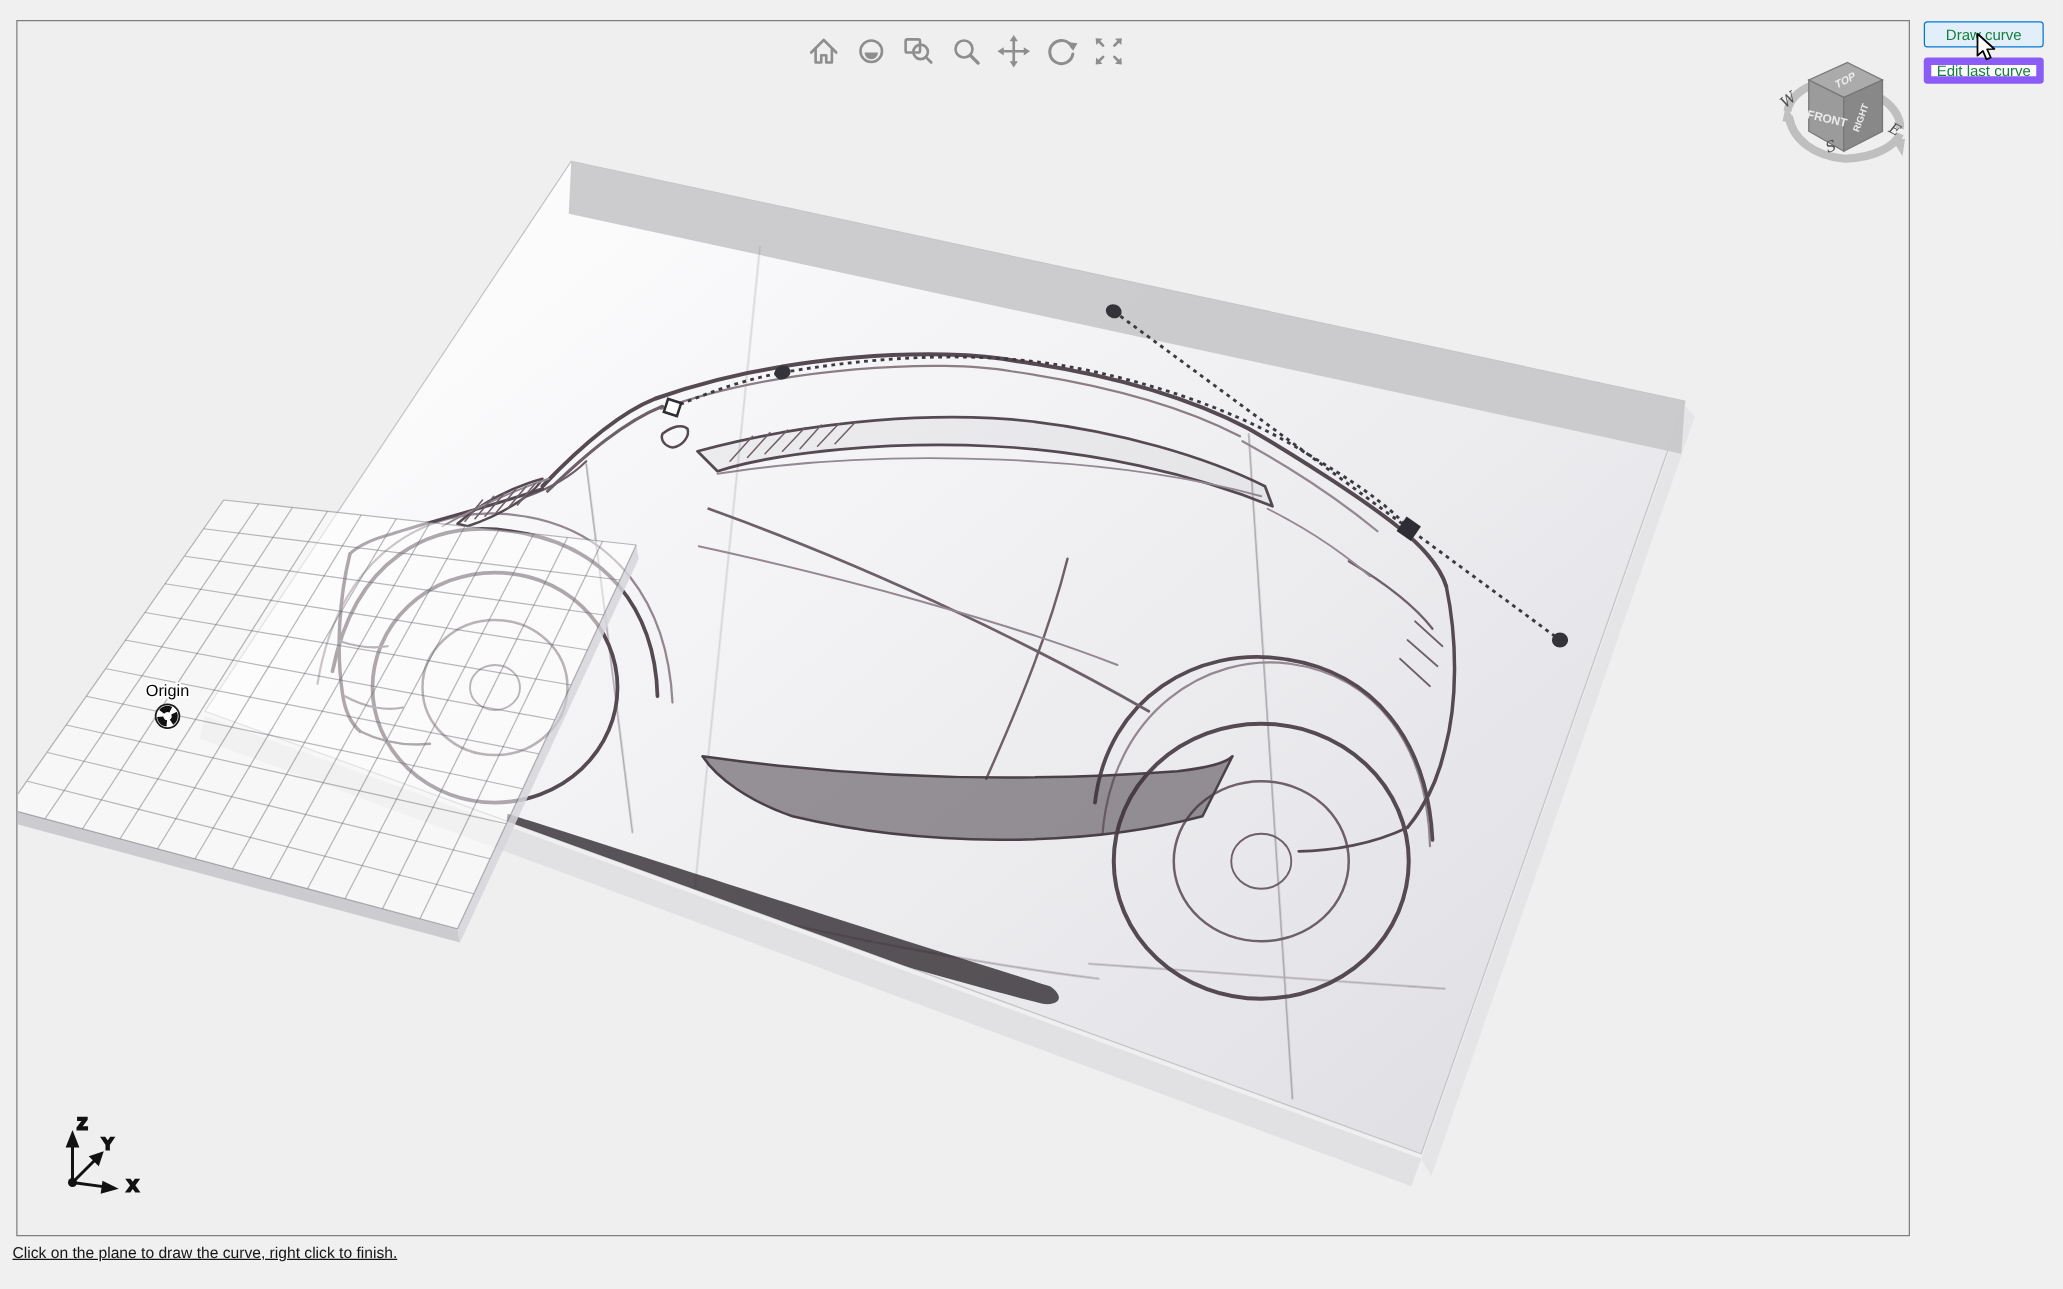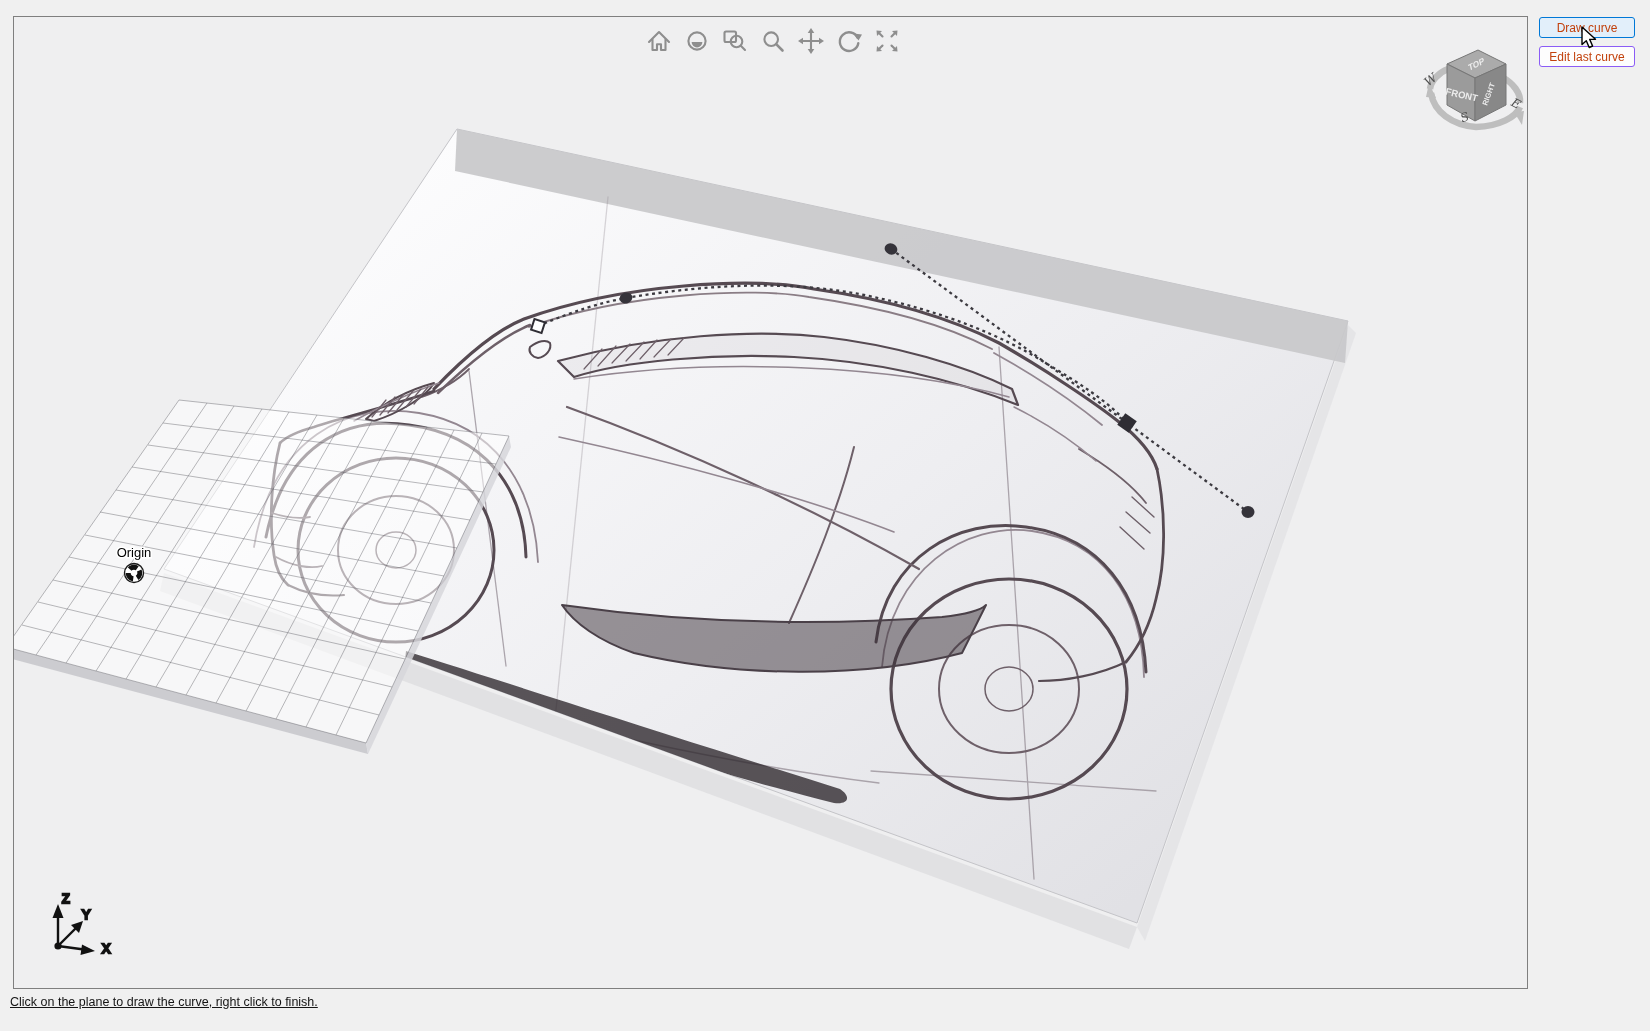--- a/index.html
+++ b/index.html
@@ -3,23 +3,23 @@
 <meta charset="utf-8">
 <style>
   * { margin:0; padding:0; box-sizing:border-box; }
   html,body { width:1650px; height:1031px; background:#f0f0f0; font-family:"Liberation Sans", sans-serif; overflow:hidden; }
   .page { position:relative; width:1650px; height:1031px; }
   .canvas3d { position:absolute; left:13px; top:16px; width:1515px; height:973px; border:1px solid #7f7f7f; background:#efeff0; overflow:hidden; }
   .toolbar { position:absolute; left:629px; top:8px; display:flex; gap:6px; }
   .tool { width:32px; height:32px; display:flex; align-items:center; justify-content:center; cursor:pointer; }
   .tool svg { stroke:#8e8e8e; fill:none; stroke-width:2.1; stroke-linecap:round; stroke-linejoin:round; }
   .tool .fillpart { fill:#8e8e8e; stroke:none; }
-  .btn { position:absolute; width:96px; height:21px; font-size:12px; color:#c2410c; display:flex; align-items:center; justify-content:center; border-radius:3px; cursor:pointer; }
+  .btn { position:absolute; width:96px; height:21px; font-size:12px; color:#15803d; display:flex; align-items:center; justify-content:center; border-radius:3px; cursor:pointer; }
   .btn-primary { left:1539px; top:17px; background:#e2effa; border:1px solid #0078d7; }
-  .btn-normal  { left:1539px; top:46px; background:#fdfdfd; border:1px solid #8b5cf6; }
+  .btn-normal  { left:1539px; top:46px; background:#fdfdfd; border:6px solid #8b5cf6; }
   .statusbar { position:absolute; left:10px; top:995px; font-size:12.5px; color:#141414;text-decoration:underline; }
   .cursor { position:absolute; left:1578px; top:26px; z-index:50; pointer-events:none; }
   text { user-select:none; }
   .lblOrigin { font-size:13px; fill:#000; paint-order:stroke; stroke:#ffffff; stroke-width:3px; font-family:"Liberation Sans",sans-serif; }
   .axisLbl { font-size:12.5px; fill:#111; font-family:"Liberation Sans",sans-serif; }
   .compassLbl { font-size:12px; font-style:italic; fill:#4f4f4f; font-family:"DejaVu Serif",serif; }
   .cubeLbl { fill:#ececec; font-weight:bold; font-family:"Liberation Sans",sans-serif; }
 </style>
 </head>
 <body>

